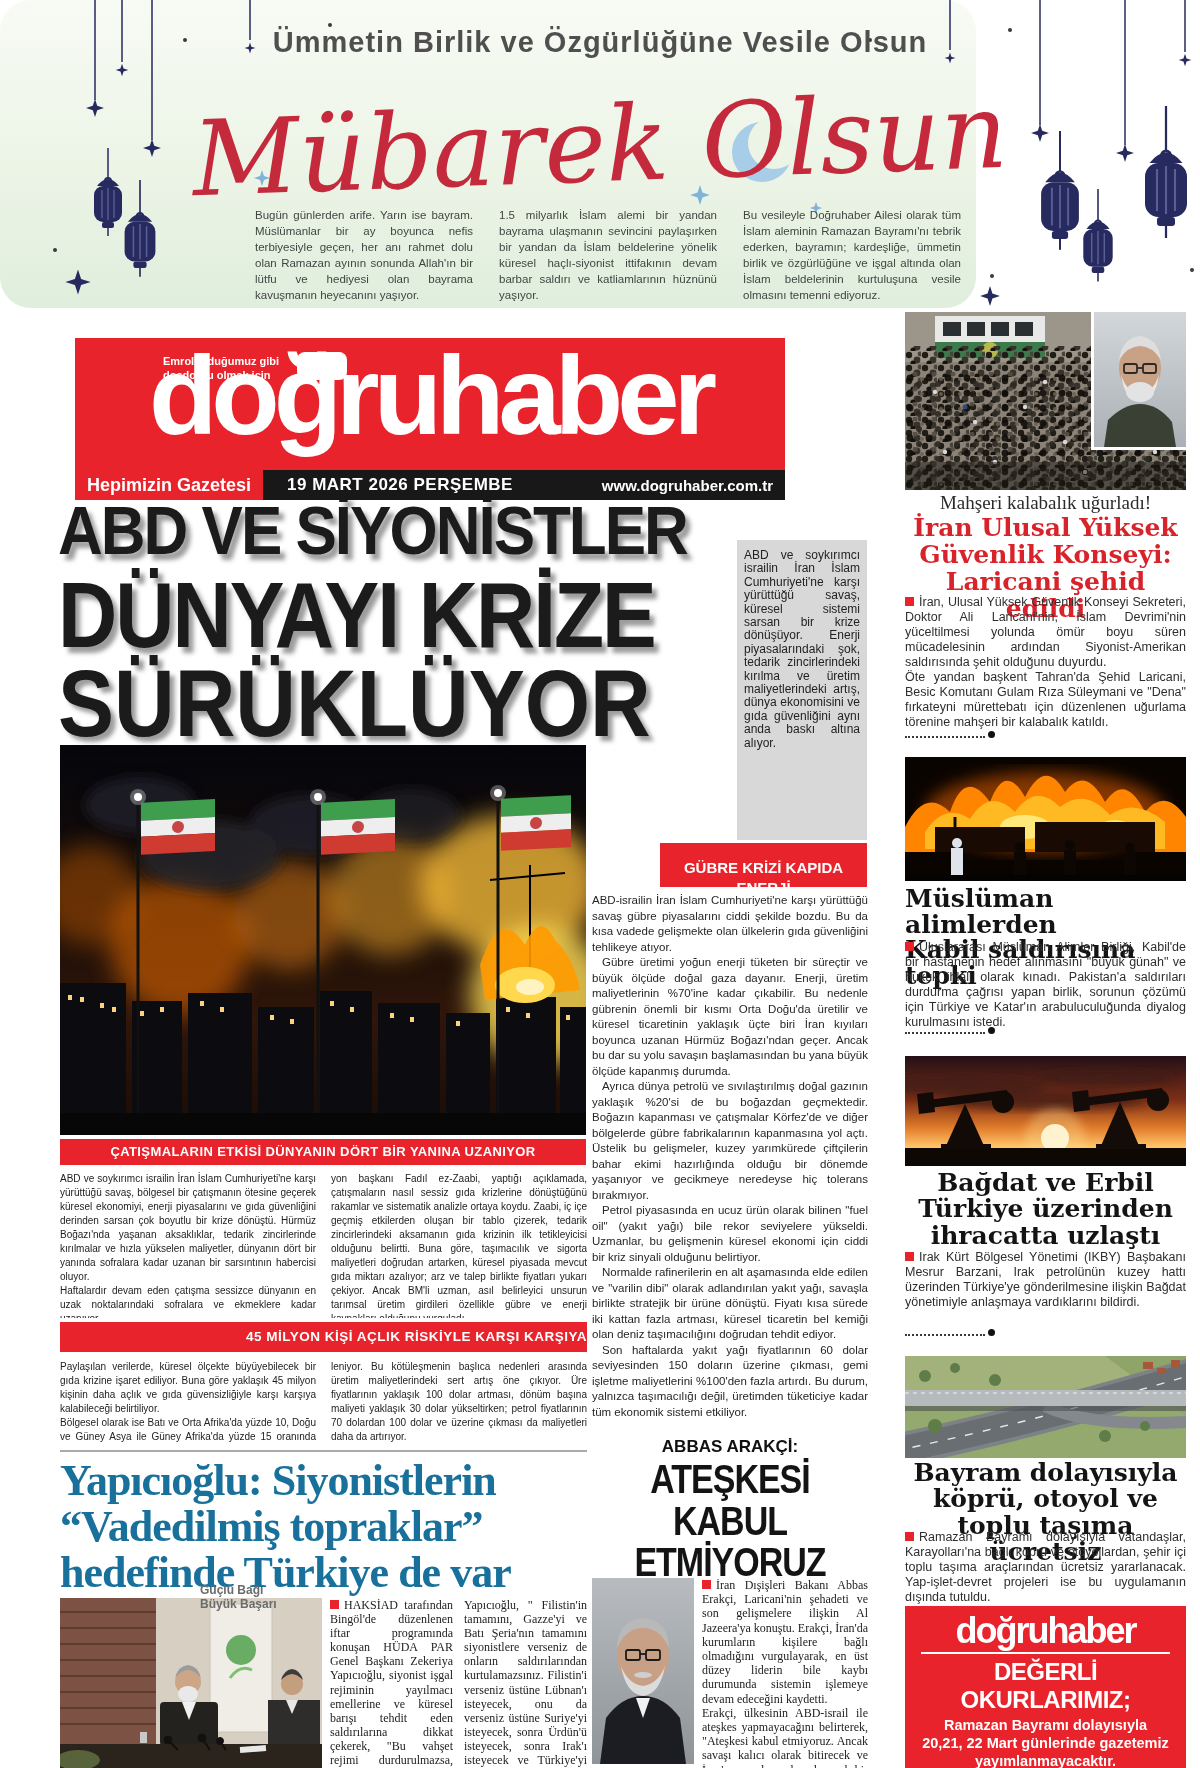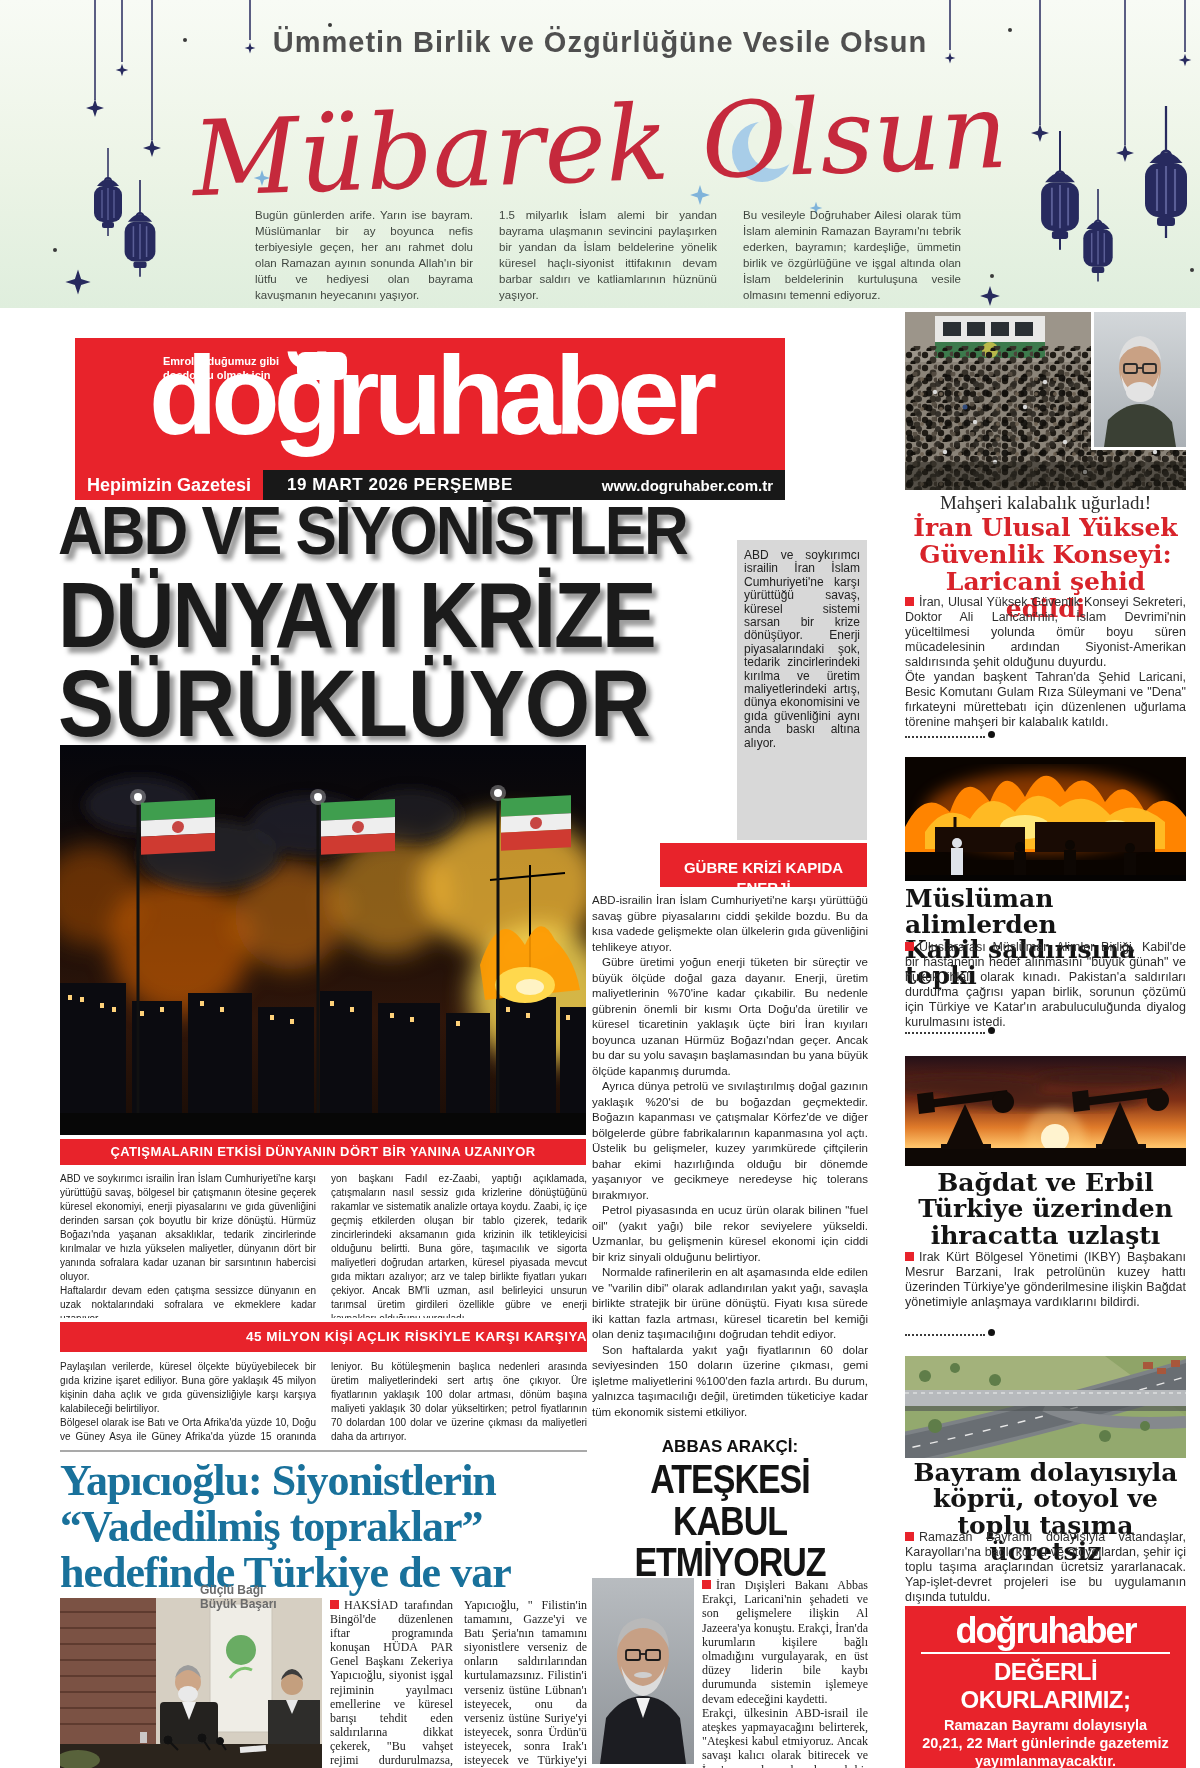--- a/index.html
+++ b/index.html
@@ -4,22 +4,22 @@
 <style>
   html,body{margin:0;padding:0;}
   body{width:1200px;height:1768px;position:relative;background:#ffffff;
        font-family:"Liberation Sans",sans-serif;overflow:hidden;}
   .abs{position:absolute;}
   .preline{white-space:pre-line;}
   .jst{text-align:justify;}
   .sq{display:inline-block;width:9px;height:9px;background:#e8232b;margin-right:5px;}
 
   
-  .banner{left:0;top:0;width:1200px;height:308px;
-    background:linear-gradient(180deg,#f8fbf5 0%,#ecf4e6 55%,#dfeedd 100%);}
+  .banner{left:0;top:0;width:976px;height:308px;
+    background:linear-gradient(180deg,#f8fbf5 0%,#ecf4e6 55%,#dfeedd 100%);border-radius:31px;}
   .b-kicker{left:0;top:26px;width:1200px;text-align:center;font-size:29px;font-weight:bold;color:#4f4f4f;letter-spacing:1px;z-index:2;}
   .b-title{left:0;top:60px;width:1200px;text-align:center;font-size:62px;font-weight:900;color:#3aa53b;letter-spacing:18px;z-index:2;}
   .b-script{left:0;top:88px;width:1200px;text-align:center;font-family:"DejaVu Serif",serif;font-style:italic;
     font-size:104px;color:#c5293c;transform:rotate(-2deg);z-index:3;pointer-events:none;line-height:1.1;}
   .b-cols{left:255px;top:207px;width:706px;display:flex;gap:26px;z-index:2;}
   .b-col{flex:1;font-size:11.5px;line-height:16px;color:#3f453f;text-align:justify;}
 
   
   .masthead{left:75px;top:338px;width:710px;height:162px;background:#e8232b;}
   .m-tagline{left:88px;top:16px;color:#fff;font-size:11px;font-weight:bold;line-height:1.3;z-index:3;}

